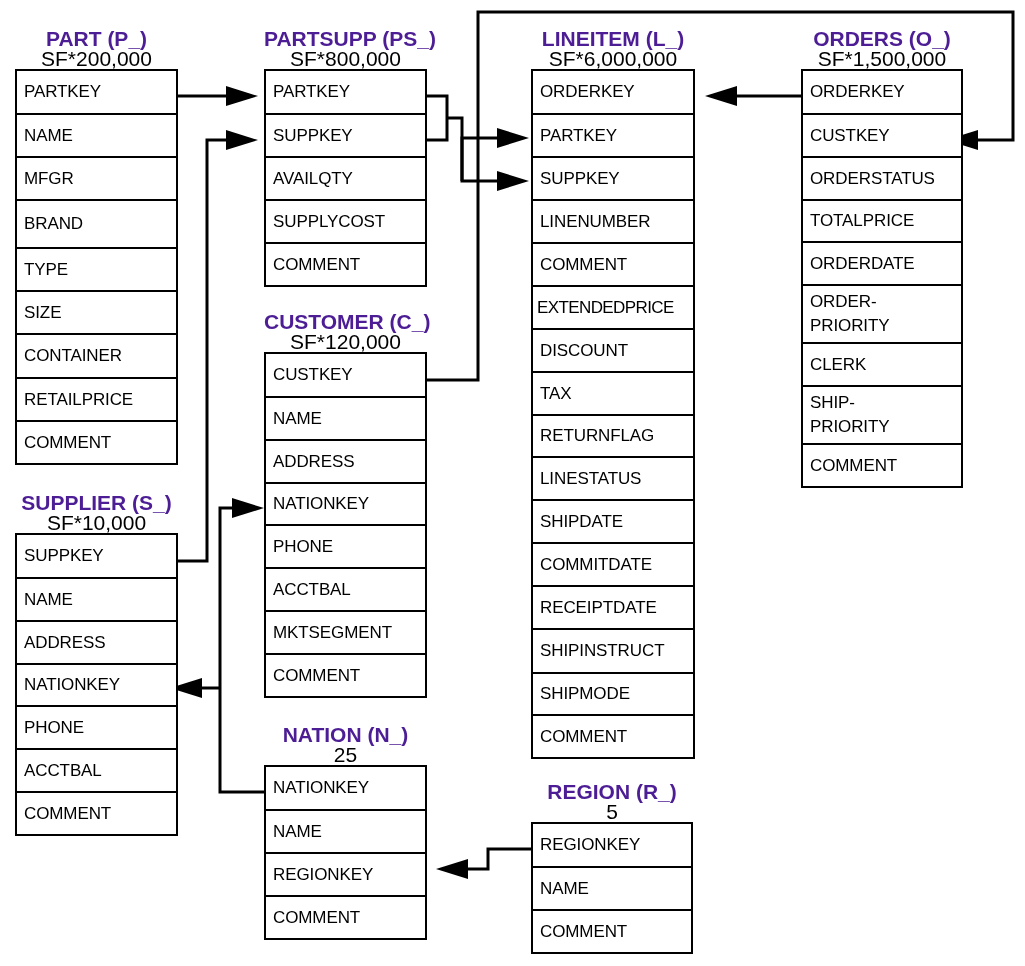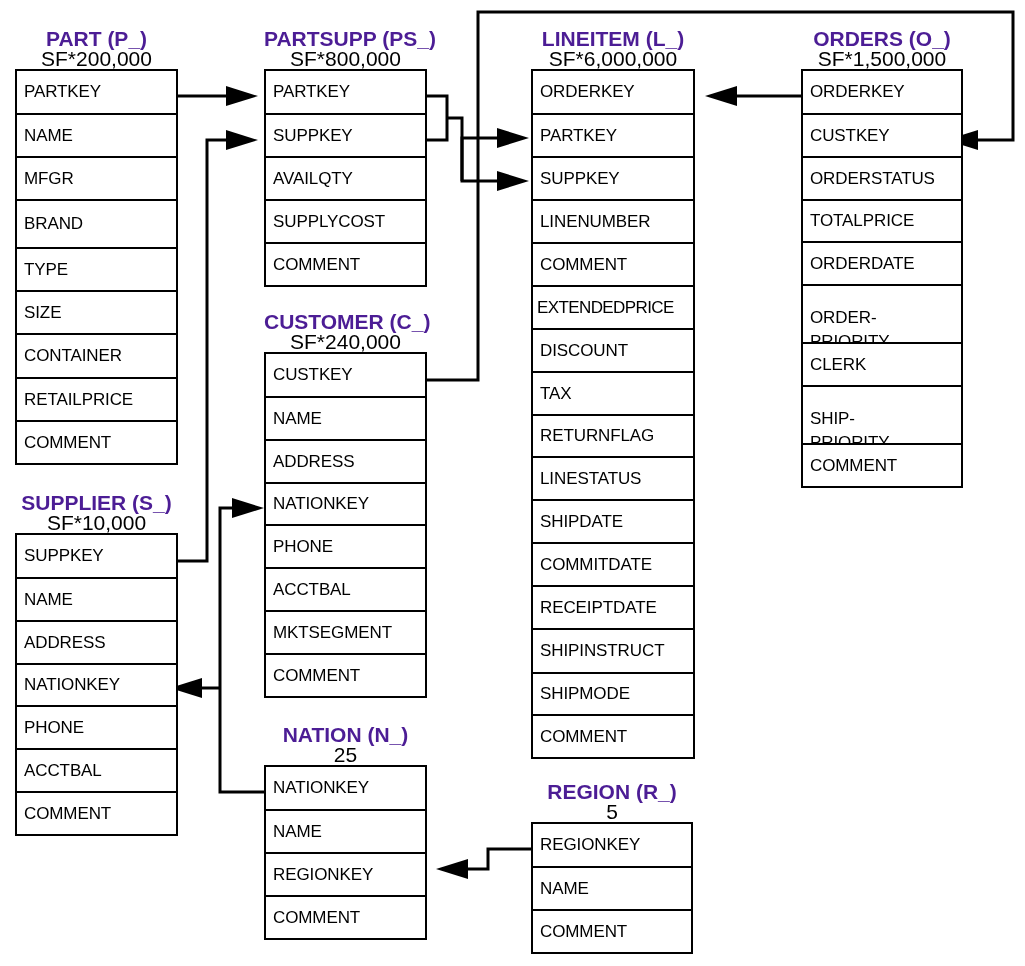--- a/index.html
+++ b/index.html
@@ -41,21 +41,21 @@
     align-items:center;
     padding-left:7px;
     font-size:17px;
     color:#000;
     letter-spacing:-0.1px;
     background:#fff;
     overflow:hidden;
   }
   .field.two-line{
     display:block;
-    padding-top:20px;
+    padding-top:4px;
     line-height:24px;
   }
   .field .ln{display:block;}
   svg#wires{
     position:absolute;
     left:0;top:0;
     width:1025px;height:966px;
     pointer-events:none;
   }
   svg#wires path, svg#wires line{
@@ -181,21 +181,21 @@
       <div class="field two-line" style="height:58px">
           <span class="ln">SHIP-</span>
           <span class="ln">PRIORITY</span>
         </div>
       <div class="field" style="height:43px">COMMENT</div>
     </div>
   </div>
 
   <div class="entity" style="left:264px; top:311px; width:163px;">
     <div class="entity-title">CUSTOMER (C_)</div>
-    <div class="entity-card">SF*240,000</div>
+    <div class="entity-card">SF*120,000</div>
     <div class="entity-box">
       <div class="field" style="height:44px">CUSTKEY</div>
       <div class="field" style="height:43px">NAME</div>
       <div class="field" style="height:43px">ADDRESS</div>
       <div class="field" style="height:42px">NATIONKEY</div>
       <div class="field" style="height:43px">PHONE</div>
       <div class="field" style="height:43px">ACCTBAL</div>
       <div class="field" style="height:43px">MKTSEGMENT</div>
       <div class="field" style="height:43px">COMMENT</div>
     </div>

